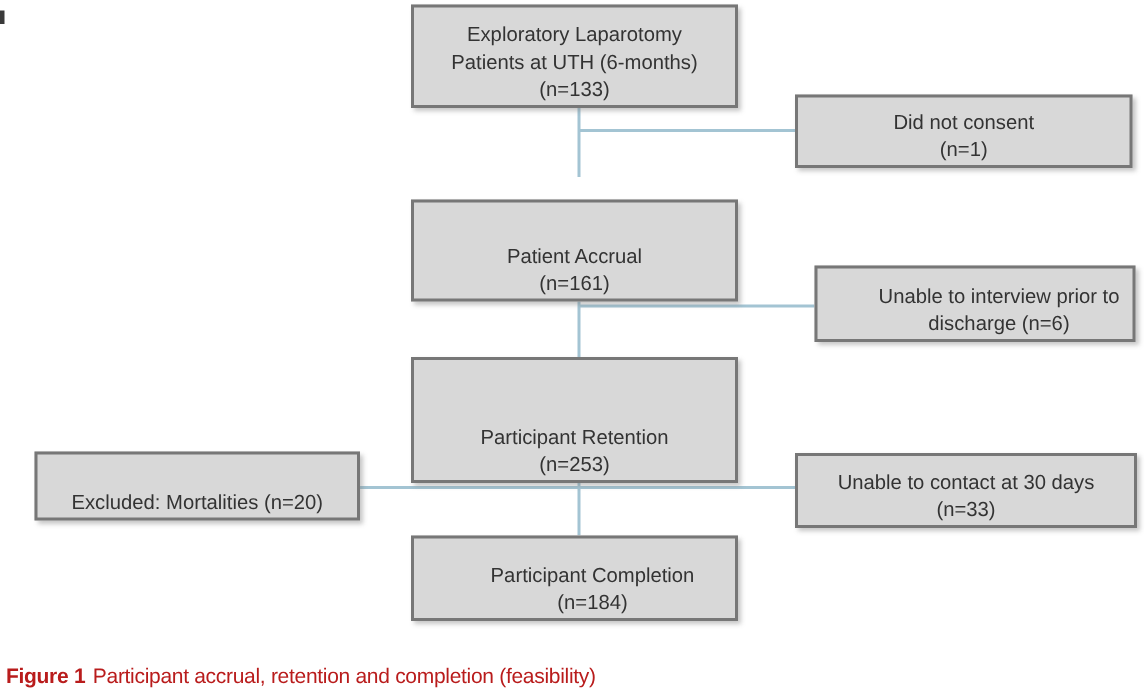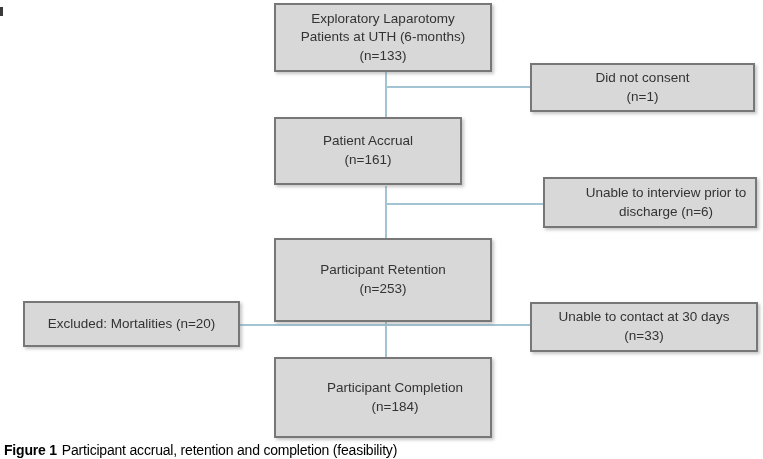--- a/index.html
+++ b/index.html
@@ -12,37 +12,37 @@
     overflow: hidden;
   }
   .box {
     position: absolute;
     box-sizing: border-box;
     background: #d8d8d8;
     border: 2px solid #777777;
     box-shadow: 2px 2px 3px rgba(130,130,130,0.45);
     display: flex;
     flex-direction: column;
-    justify-content: center;
+    justify-content: flex-end;
     align-items: center;
     text-align: center;
     color: #333333;
     font-size: 13.5px;
     line-height: 1.38;
   }
   .box div { white-space: nowrap; }
   .conn { position: absolute; background: #a3c4d3; }
   .conn.v { width: 2px; }
   .conn.h { height: 2px; }
   .caption {
     position: absolute;
     left: 4px;
     top: 442px;
     font-size: 14px;
-    color: #000000;
+    color: #b91c1c;
     white-space: nowrap;
     letter-spacing: -0.2px;
   }
   .caption .cap-label { font-weight: bold; margin-right: 5px; }
   .corner-mark {
     position: absolute;
     left: 0; top: 7px;
     width: 3px; height: 9px;
     background: #3a3a3a;
   }
@@ -60,31 +60,31 @@
   <div class="conn h" style="left:386px; top:203px; width:157px;"></div>
   <div class="conn v" style="left:385px; top:306px; height:51px;"></div>
   <div class="conn h" style="left:240px; top:324px; width:290px;"></div>
 
   <div class="box" style="left:274px; top:3px; width:218px; height:69px;">
     <div>Exploratory Laparotomy</div>
     <div>Patients at UTH (6-months)</div>
     <div>(n=133)</div>
   </div>
 
-  <div class="box" style="left:274px; top:117px; width:188px; height:68px;">
+  <div class="box" style="left:274px; top:133px; width:218px; height:68px;">
     <div>Patient Accrual</div>
     <div>(n=161)</div>
   </div>
 
   <div class="box" style="left:274px; top:238px; width:218px; height:84px;">
     <div>Participant Retention</div>
     <div>(n=253)</div>
   </div>
 
-  <div class="box" style="left:274px; top:357px; width:218px; height:81px;padding-left:24px;">
+  <div class="box" style="left:274px; top:357px; width:218px; height:57px;padding-left:24px;">
     <div>Participant Completion</div>
     <div>(n=184)</div>
   </div>
 
   <div class="box" style="left:530px; top:63px; width:225px; height:49px;">
     <div>Did not consent</div>
     <div>(n=1)</div>
   </div>
 
   <div class="box" style="left:543px; top:177px; width:214px; height:51px;padding-left:32px;">

